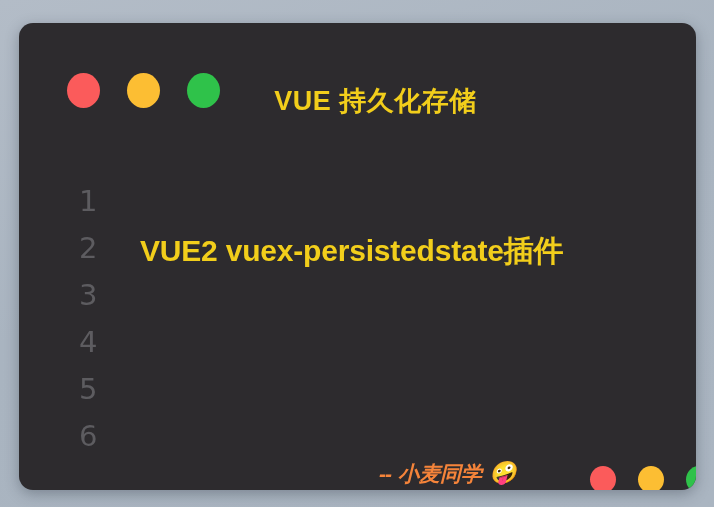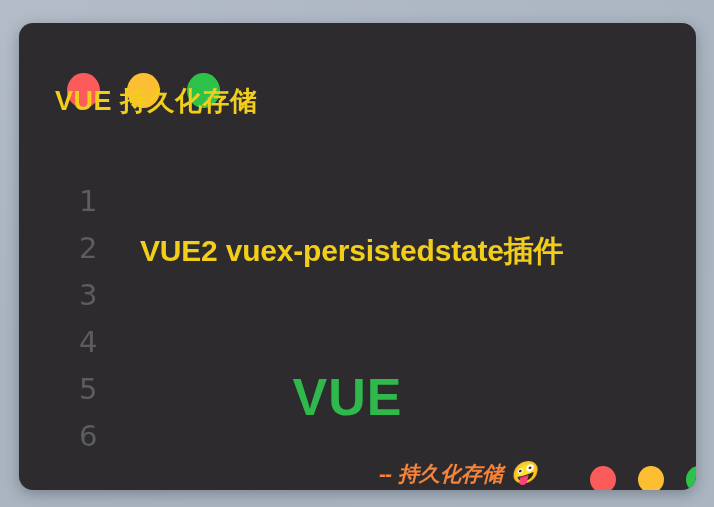--- a/index.html
+++ b/index.html
@@ -51,20 +51,21 @@
     border-radius: 50%;
     display: block;
   }
 
   
   #card-title {
     position: absolute;
     left: 0;
     right: 0;
     top: 60px;
+    text-align: center;
     padding-left: 36px;
     font-size: 27px;
     font-weight: bold;
     letter-spacing: 0.5px;
     color: #f2ce1b;
     white-space: nowrap;
   }
 
   
   #gutter {
@@ -187,28 +188,25 @@
         </div>
       <div class="code-line line-vue2">
           <span class="txt txt-yellow">VUE2 vuex-persistedstate插件</span>
         </div>
       <div class="code-line blank">
           <span class="txt"></span>
         </div>
       <div class="code-line blank">
           <span class="txt"></span>
         </div>
-      <div class="code-line line-vuebig">
-          <span class="txt txt-green">VUE</span>
-        </div>
     </div>
 
     <div id="signature">
       <span class="dashes">--</span>
-      <span>持久化存储</span>
+      <span>小麦同学</span>
       <span id="sig-emoji">🤪</span>
     </div>
 
     <div id="footer-dots">
       <span class="dot-sm" style="background:#fb5b5b"></span>
       <span class="dot-sm" style="background:#fcbe33"></span>
       <span class="dot-sm" style="background:#2fc24a"></span>
     </div>
 
   </div>

